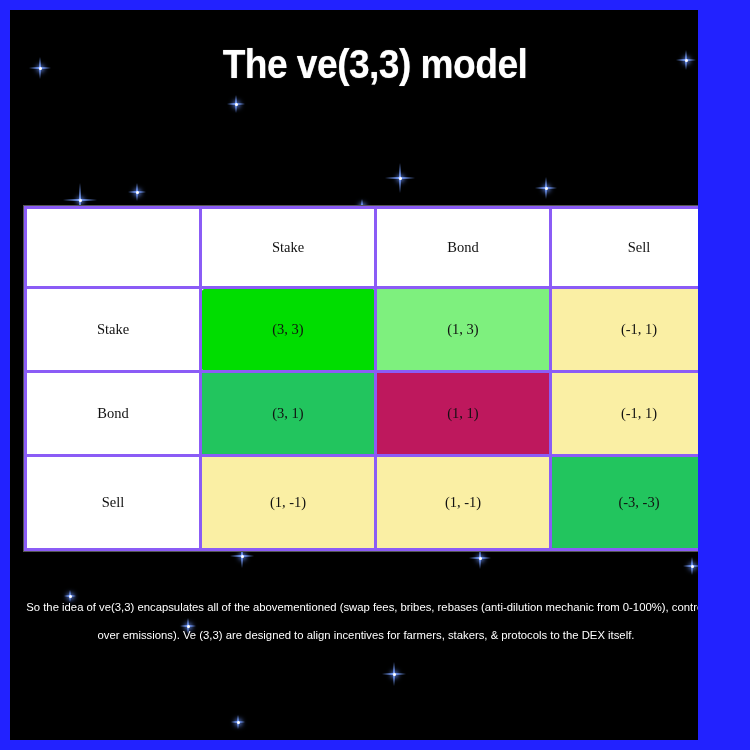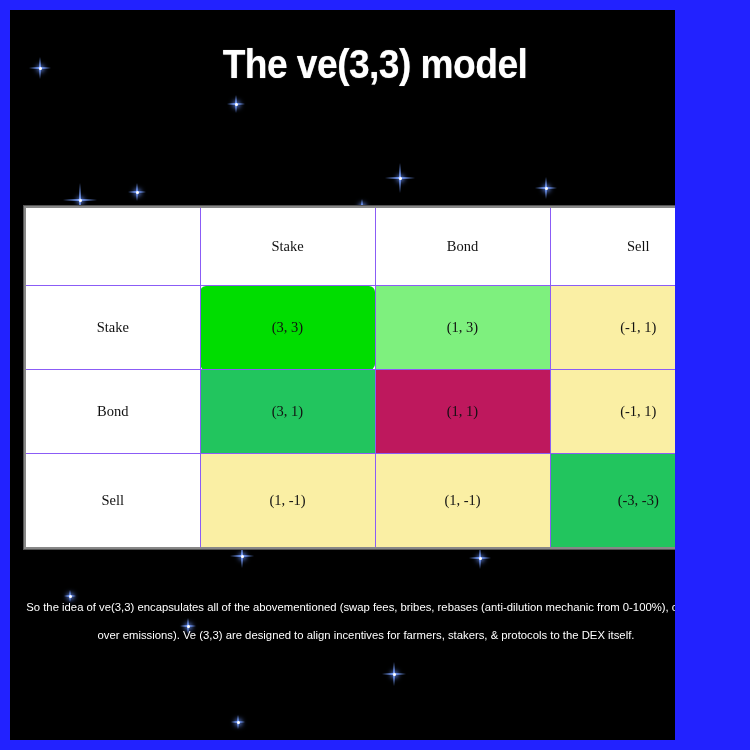--- a/index.html
+++ b/index.html
@@ -19,25 +19,24 @@
     position: relative;
     width: 750px;
     height: 750px;
     box-sizing: border-box;
     background: #2222ff;
     padding: 10px 10px 10px 10px;
   }
 
   #canvas {
     position: relative;
-    width: 625px;
+    width: 688px;
     height: 730px;
     background: #000000;
     overflow: hidden;
-    padding-left: 40px;
   }
 
   
   .star {
     position: absolute;
     pointer-events: none;
   }
   .star .v {
     position: absolute;
     left: 50%;
@@ -121,21 +120,21 @@
     left: 14px;
     top: 196px;
     width: 702px;
     border-collapse: collapse;
     table-layout: fixed;
     background: #ffffff;
     border: 2px solid #888888;
     box-shadow: 0 0 0 1px #555555;
   }
   #payoff-table td {
-    border: 1px solid #8b5cf6;
+    border: 3px solid #8b5cf6;
     text-align: center;
     vertical-align: middle;
     font-family: "Liberation Serif", serif;
     font-size: 14.5px;
     color: #111111;
     padding: 0;
   }
   #payoff-table .corner-cell { background: #ffffff; }
   #payoff-table thead td { height: 77px; background: #ffffff; }
   #payoff-table tbody td.rowhead { background: #ffffff; }

